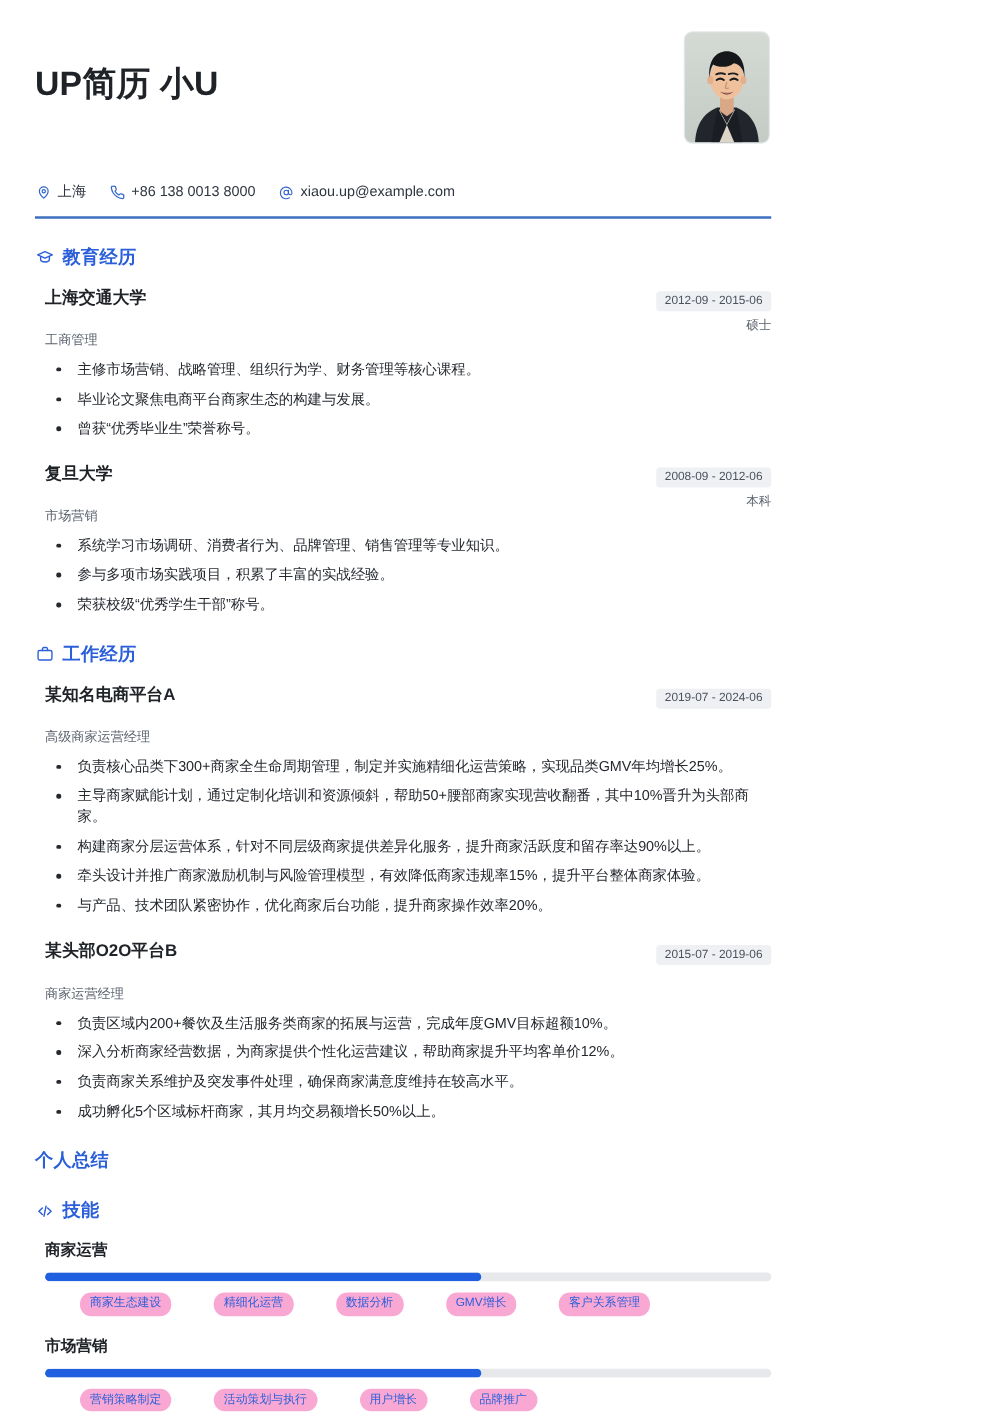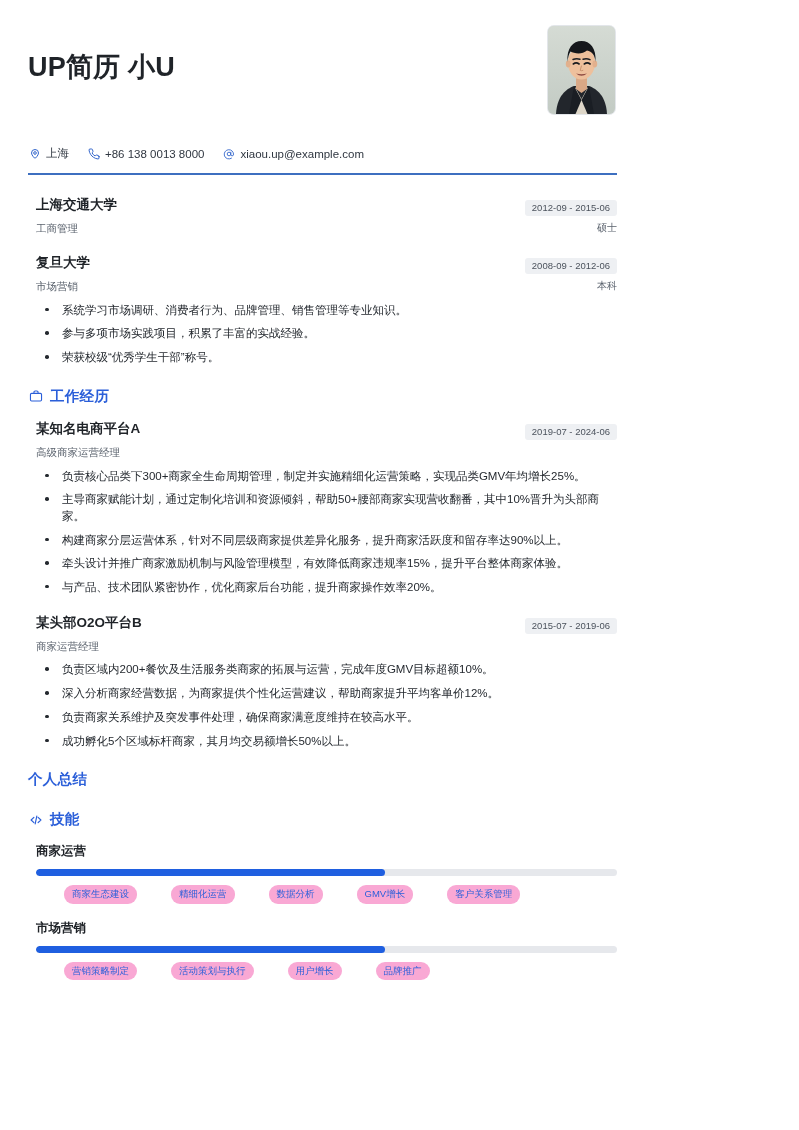--- a/index.html
+++ b/index.html
@@ -131,21 +131,21 @@
   .entry-main { min-width: 0; }
   .entry-org {
     font-size: 13.5px;
     font-weight: 700;
     color: #1f2328;
     line-height: 1.35;
   }
   .entry-sub {
     font-size: 10.5px;
     color: #5a626d;
-    margin-top: 8px;
+    margin-top: 19px;
     line-height: 1.3;
   }
 
   .entry-meta {
     text-align: right;
     flex: 0 0 auto;
     padding-top: 1px;
   }
   .date-badge {
     display: inline-block;
@@ -321,32 +321,46 @@
           <path d="M15.6 8.4v4.6a2.8 2.8 0 0 0 5.4.9A9.3 9.3 0 1 0 17 20.4" stroke-linecap="round"></path>
         </svg>
       </span>
       <span>xiaou.up@example.com</span>
     </span>
   </div>
 
   <div class="header-rule"></div>
 
   <div class="section">
+    <div class="section-head">
+      <span class="s-icon">
+        <svg width="14" height="14" viewBox="0 0 24 24" fill="none" stroke="currentColor" stroke-width="1.9" stroke-linecap="round" stroke-linejoin="round">
+          <path d="M2 8.5 12 4l10 4.5-10 4.5L2 8.5z"></path>
+          <path d="M6 10.8v4.4c0 1.6 2.7 2.9 6 2.9s6-1.3 6-2.9v-4.4"></path>
+        </svg>
+      </span>
+      <span class="section-title">教育经历</span>
+    </div>
 
     <div class="entry">
       <div class="entry-top">
         <div class="entry-main">
           <div class="entry-org">上海交通大学</div>
           <div class="entry-sub">工商管理</div>
         </div>
         <div class="entry-meta">
           <span class="date-badge">2012-09 - 2015-06</span>
           <div class="entry-degree">硕士</div>
         </div>
       </div>
+      <ul class="bullets">
+        <li>主修市场营销、战略管理、组织行为学、财务管理等核心课程。</li>
+        <li>毕业论文聚焦电商平台商家生态的构建与发展。</li>
+        <li>曾获“优秀毕业生”荣誉称号。</li>
+      </ul>
     </div>
 
     <div class="entry">
       <div class="entry-top">
         <div class="entry-main">
           <div class="entry-org">复旦大学</div>
           <div class="entry-sub">市场营销</div>
         </div>
         <div class="entry-meta">
           <span class="date-badge">2008-09 - 2012-06</span>

